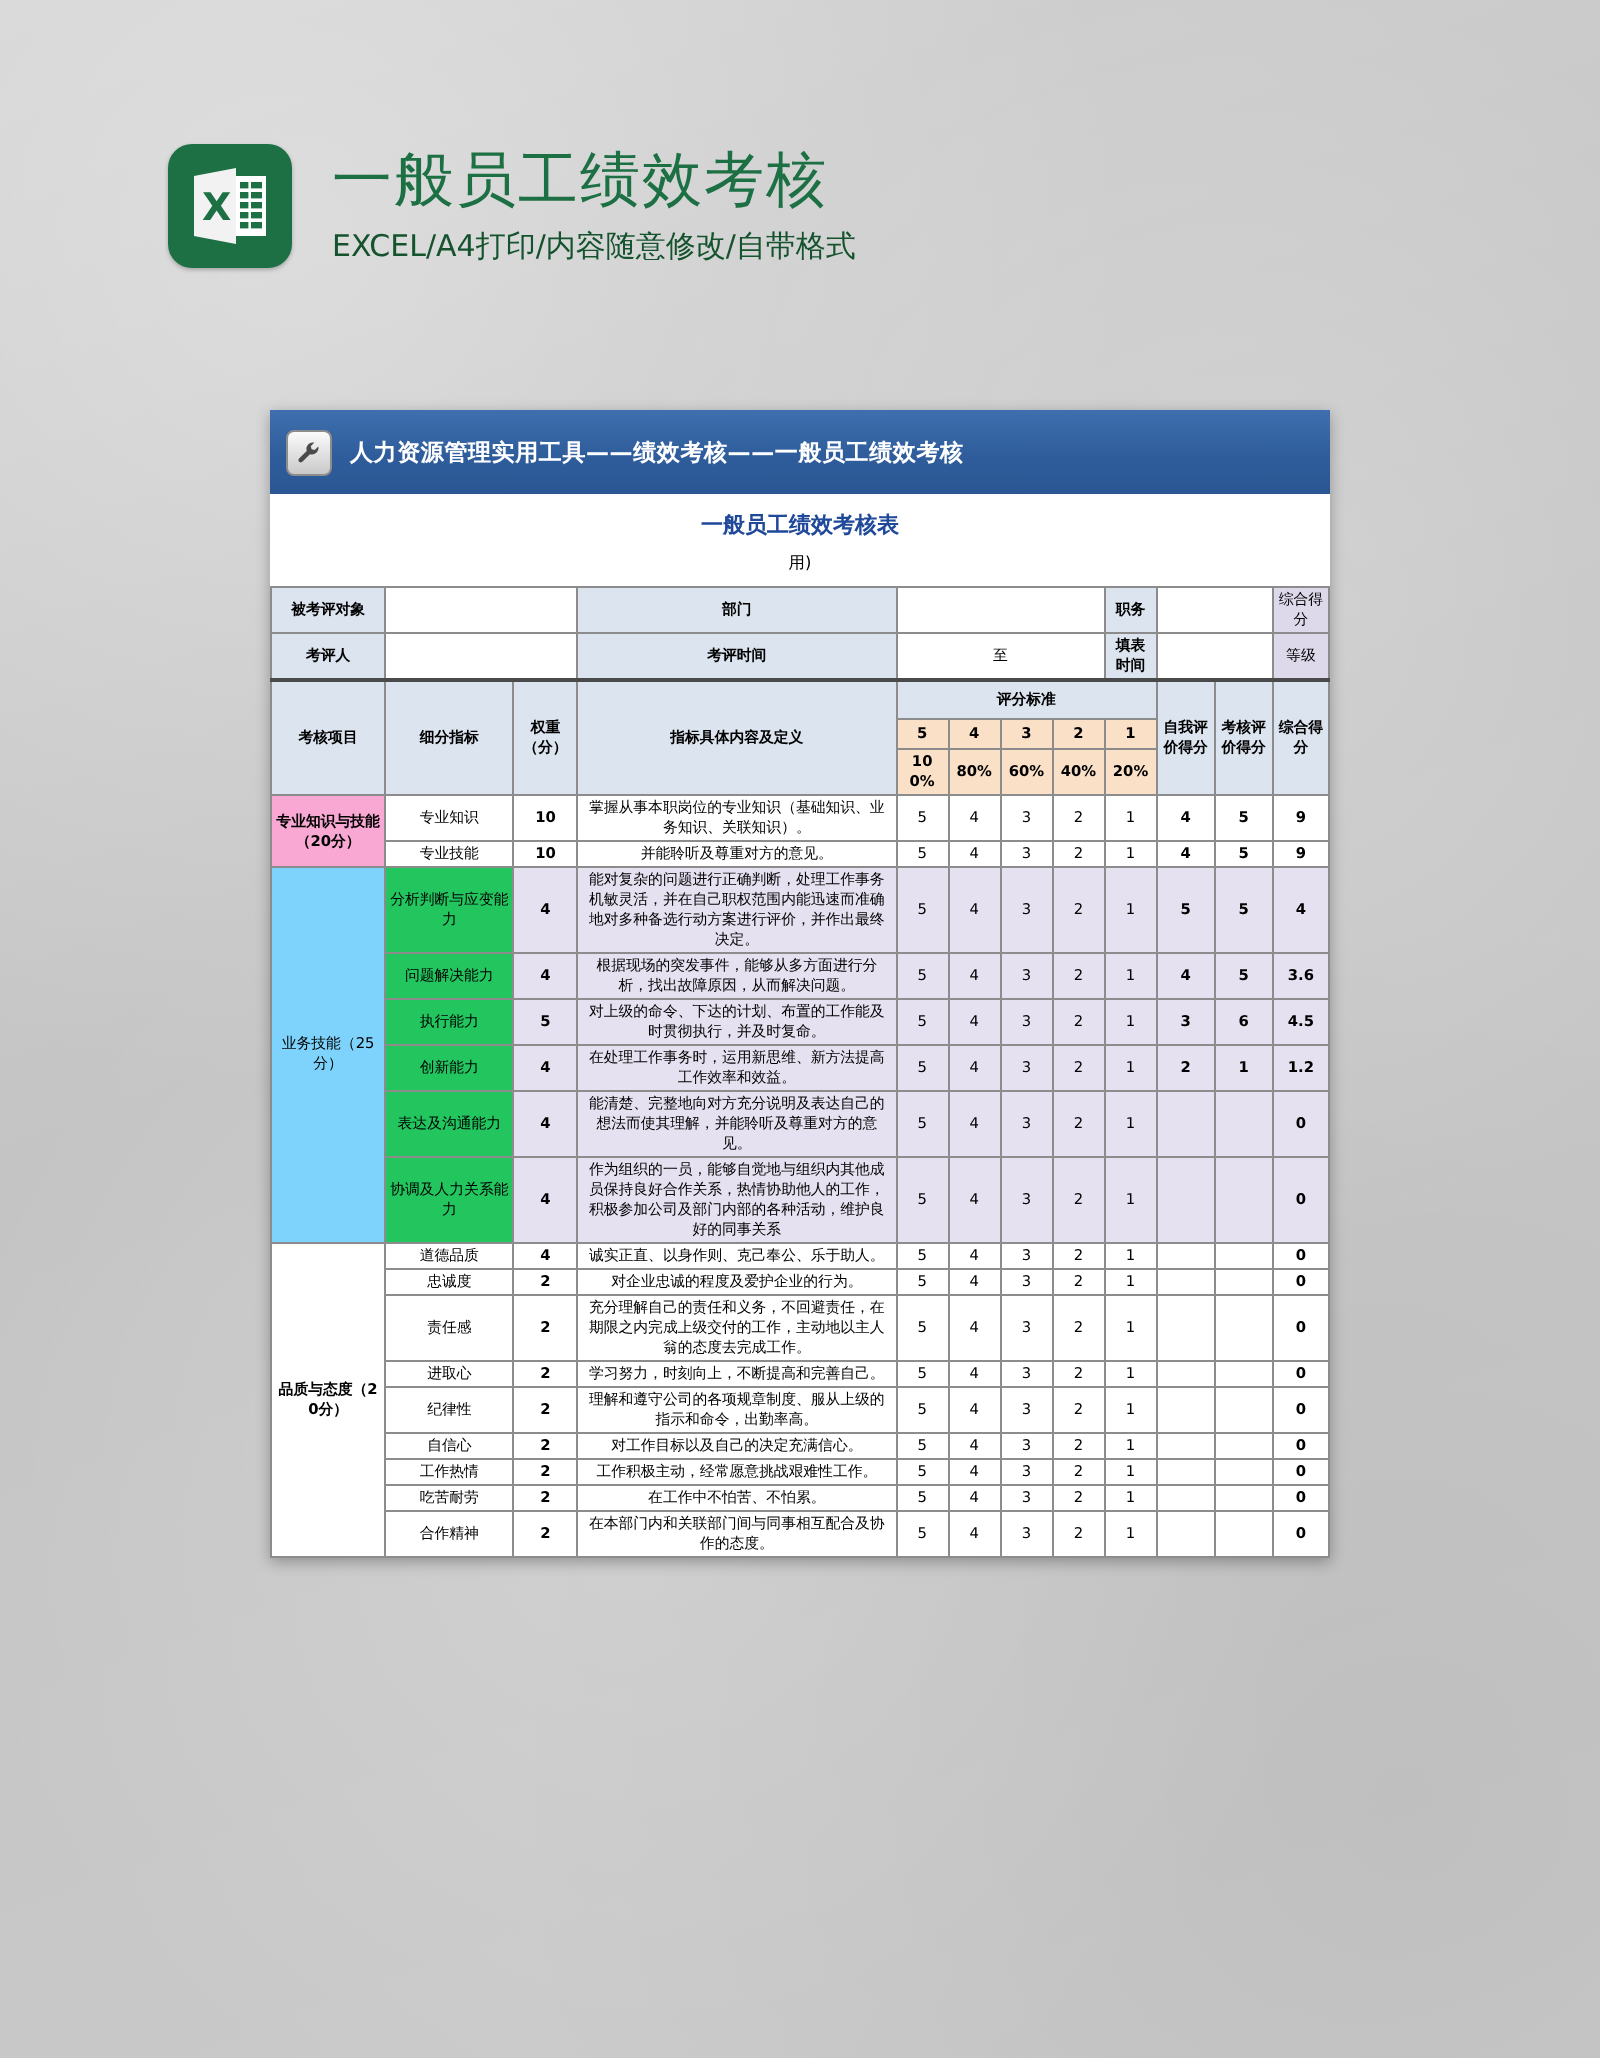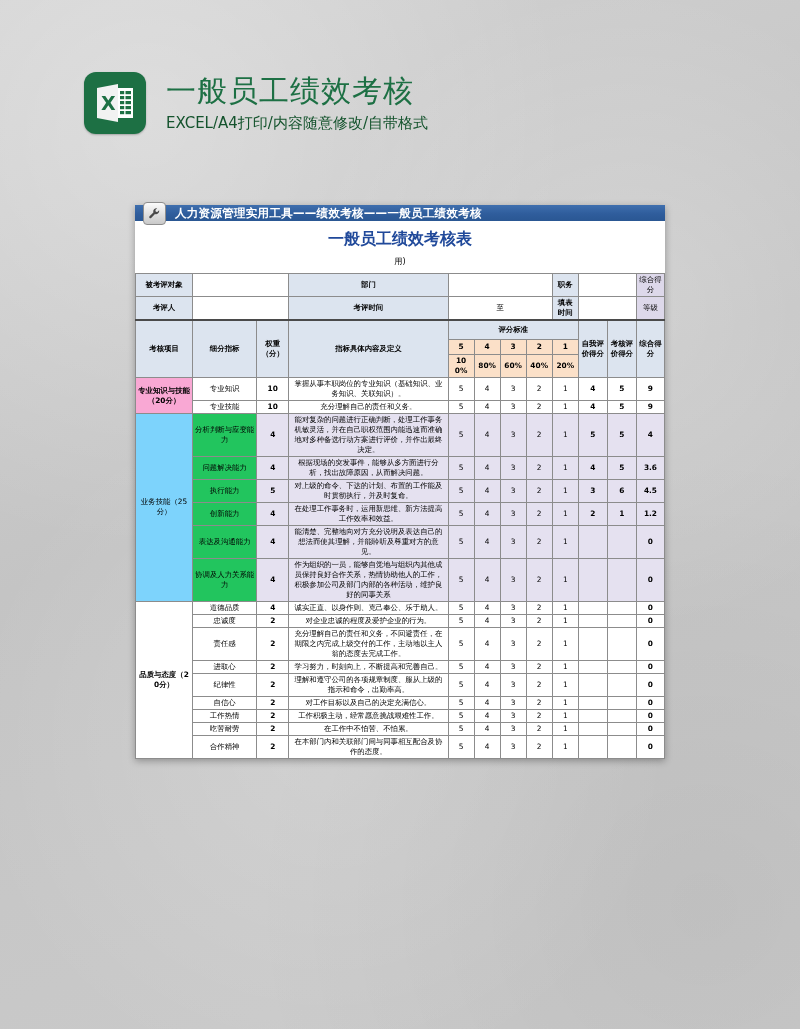--- a/index.html
+++ b/index.html
@@ -23,28 +23,28 @@
     position:relative;flex:none;box-shadow:0 1px 2px rgba(0,0,0,.25);}
   .xls-icon .sheetwrap{position:absolute;left:9px;top:9px;width:44px;height:44px;}
   .banner-text{display:flex;flex-direction:column;justify-content:center;}
   .banner-title{font-size:30px;font-weight:normal;color:#1d7044;line-height:1.15;letter-spacing:1px;}
   .banner-sub{font-size:15px;color:#14532d;margin-top:6px;line-height:1.2;}
 
   
   .doc{position:absolute;left:135px;top:205px;width:530px;background:#fff;
     box-shadow:0 2px 7px rgba(0,0,0,.30);}
   .doc-head{background:linear-gradient(180deg,#3f6fae 0%,#2f5d9c 55%,#2a5793 100%);
-    height:16px;display:flex;align-items:center;padding:0 8px;gap:9px;}
+    height:42px;display:flex;align-items:center;padding:0 8px;gap:9px;}
   .wrench{width:21px;height:21px;border-radius:4px;flex:none;
     background:linear-gradient(180deg,#fbfbfb,#c9c9c9);border:1px solid #8d8d8d;
     display:flex;align-items:center;justify-content:center;}
   .doc-head-title{color:#fff;font-size:11.5px;font-weight:bold;letter-spacing:.3px;white-space:nowrap;}
 
   .doc-body{padding:0;}
-  .sheet-title{text-align:center;color:#20499a;font-weight:bold;font-size:16px;
+  .sheet-title{text-align:center;color:#20499a;font-weight:bold;font-size:11px;
     padding:8px 12px 5px;background:#fff;}
   .sheet-note{font-size:8.2px;color:#000;line-height:1.55;padding:0 4px 5px;
     text-align:justify;}
   .sheet-note .last{display:block;text-align:center;}
 
   table.grid{border-collapse:collapse;width:530px;table-layout:fixed;font-size:7.4px;color:#000;}
   table.grid td{border:1px solid #8c8c8c;padding:1px 2px;vertical-align:middle;
     text-align:center;line-height:1.35;word-break:break-all;}
   td.blank{background:#fff;}
   td.rowhdr{background:#dce4ef;font-weight:bold;margin-left:24px;}
@@ -187,21 +187,21 @@
               <td class="cell-a">3</td>
               <td class="cell-a">2</td>
               <td class="cell-a">1</td>
               <td class="cell-a b">4</td>
               <td class="cell-a b">5</td>
               <td class="cell-a b">9</td>
             </tr>
             <tr>
               <td class="sub-a">专业技能</td>
               <td class="cell-a b">10</td>
-              <td class="cell-a desc">充分理解自己的责任和义务。</td>
+              <td class="cell-a desc">并能聆听及尊重对方的意见。</td>
               <td class="cell-a">5</td>
               <td class="cell-a">4</td>
               <td class="cell-a">3</td>
               <td class="cell-a">2</td>
               <td class="cell-a">1</td>
               <td class="cell-a b">4</td>
               <td class="cell-a b">5</td>
               <td class="cell-a b">9</td>
             </tr>
             <tr>

